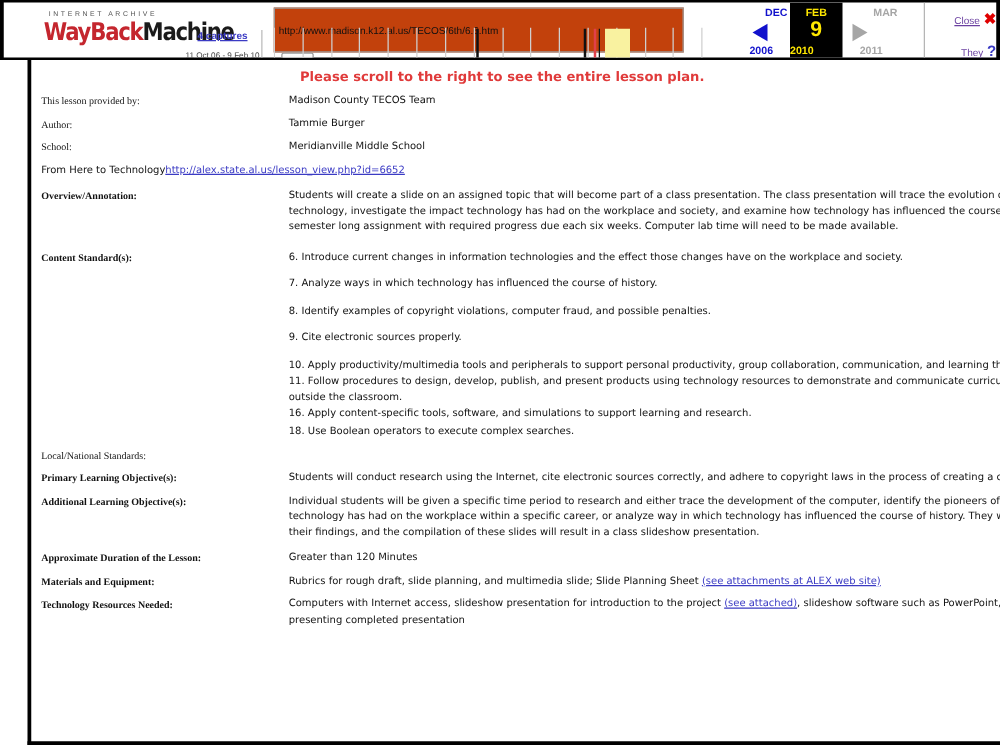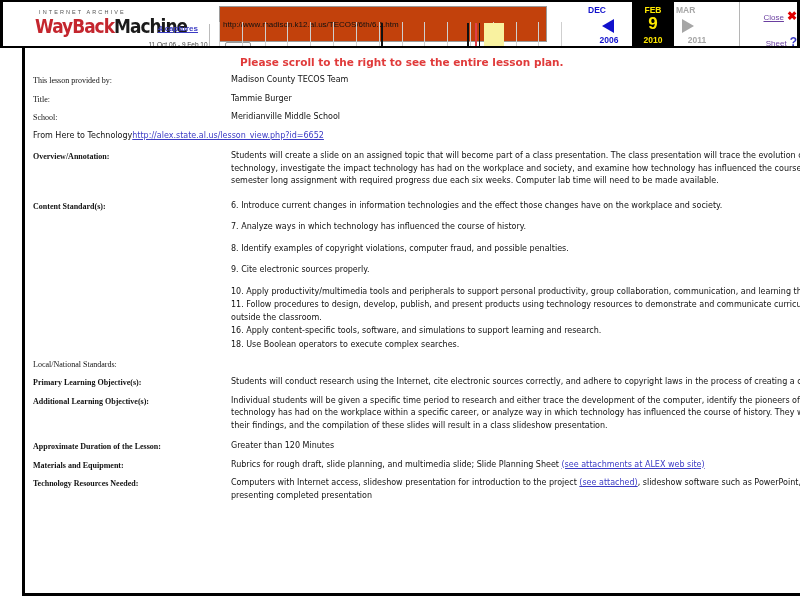--- a/index.html
+++ b/index.html
@@ -164,21 +164,21 @@
   .wb-datenav {
     position: absolute;
     left: 585px;
     top: 0;
     width: 148px;
     height: 46px;
   }
   .wb-month {
     position: absolute;
     width: 42px;
-    text-align: left;
+    text-align: right;
     font-size: 8.5px;
     font-weight: bold;
     font-family: "Liberation Sans", sans-serif;
   }
   .wb-year {
     position: absolute;
     width: 42px;
     text-align: center;
     font-size: 8.5px;
     font-weight: bold;
@@ -208,21 +208,21 @@
     left: 44px; top: 12px; width: 42px;
     text-align: center;
     color: #ffe800;
     font-size: 17px;
     font-weight: bold;
     line-height: 19px;
   }
   .wb-cur-year {
     position: absolute;
     left: 44px; top: 33px; width: 42px;
-    text-align: center;
+    text-align: left;
     color: #ffe800;
     font-size: 8.5px;
     font-weight: bold;
   }
 
   .wb-arrow-prev {
     position: absolute;
     left: 14px; top: 17px;
     width: 0; height: 0;
     border-top: 7px solid transparent;
@@ -404,37 +404,37 @@
       <div class="wb-month wb-next-col" style="top:3px;color:#a6a6a6;">MAR</div>
       <div class="wb-arrow-next"></div>
       <div class="wb-year wb-next-col" style="top:33px;color:#a6a6a6;">2011</div>
     </div>
 
     <div class="wb-right">
       <div class="wb-close-row">
         <span class="wb-minilink">Close</span><span class="wb-x">✖</span>
       </div>
       <div class="wb-help-row">
-        <span class="wb-minilink">Sheet</span><span class="wb-q">?</span>
+        <span class="wb-minilink">They</span><span class="wb-q">?</span>
       </div>
     </div>
   </div>
 
   <div id="content">
 
     <div class="scroll-notice">Please scroll to the right to see the entire lesson plan.</div>
 
     <div class="lp-table" id="lesson-table">
         <div class="lp-row">
           <div class="lp-label">This lesson provided by:</div>
           <div class="lp-value">Madison County TECOS Team</div>
         </div>
         <div style="height: 6px;"></div>
         <div class="lp-row">
-          <div class="lp-label">Title:</div>
+          <div class="lp-label">Author:</div>
           <div class="lp-value">Tammie Burger</div>
         </div>
         <div style="height: 6px;"></div>
         <div class="lp-row">
           <div class="lp-label">School:</div>
           <div class="lp-value">Meridianville Middle School</div>
         </div>
         <div style="height: 6px;"></div>
         <div class="lp-row">
           <div class="lp-value"><span class="title-val">From Here to Technology</span><span class="inline-link">http://alex.state.al.us/lesson_view.php?id=6652</span></div>

